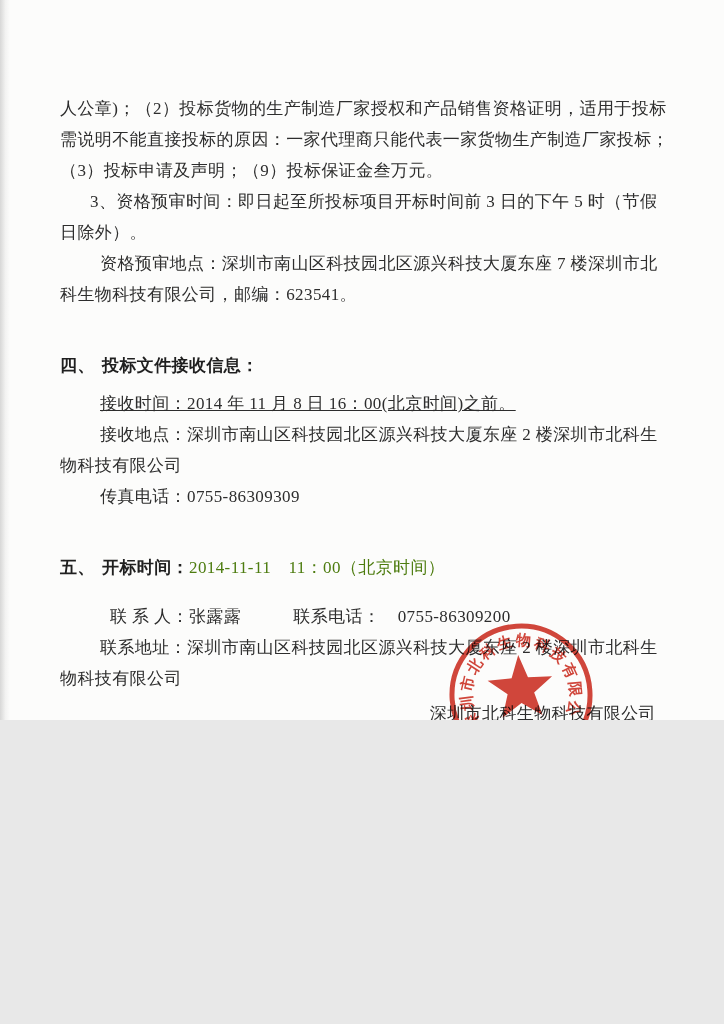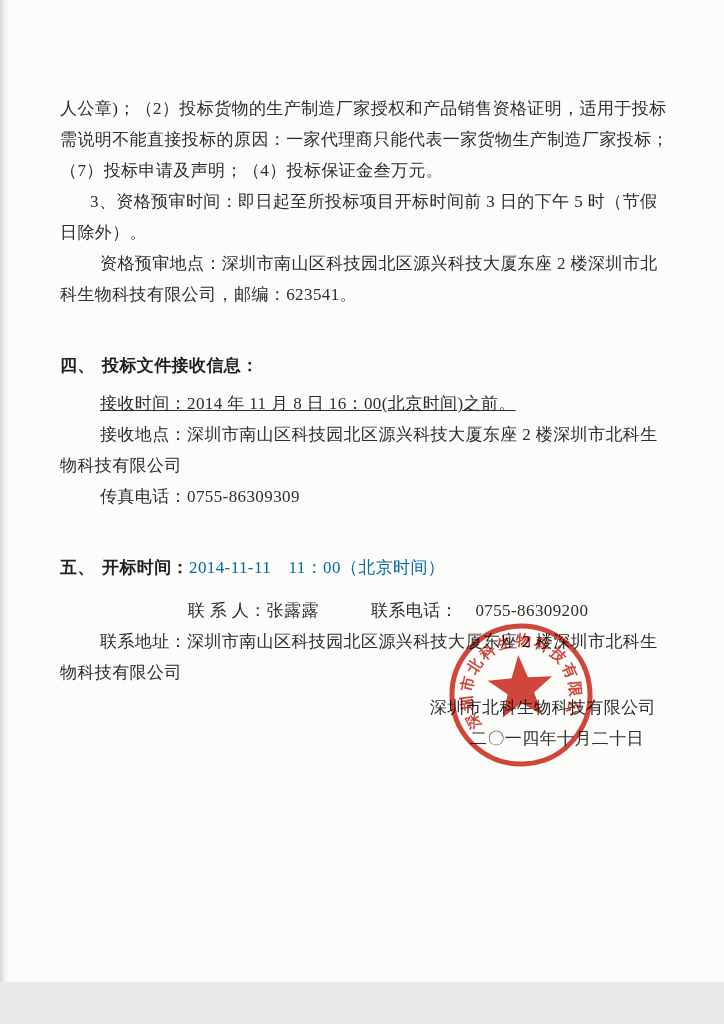--- a/index.html
+++ b/index.html
@@ -3,21 +3,21 @@
 <meta charset="utf-8">
 <style>
   * { margin:0; padding:0; box-sizing:border-box; }
   html,body { width:724px; height:1024px; }
   body {
     font-family: "Liberation Serif", "DejaVu Serif", serif;
     background:#e8e8e8;
   }
   .page {
     position:relative;
-    width:724px; height:982px;
+    width:724px; height:720px;
     background:#fcfcfb;
     overflow:hidden;
   }
   
   .page::before {
     content:"";
     position:absolute; left:0; top:0; bottom:0; width:10px;
     background:linear-gradient(to right, rgba(120,120,120,0.28), rgba(160,160,160,0.10) 55%, rgba(0,0,0,0));
     pointer-events:none;
   }
@@ -28,25 +28,25 @@
     font-size:17px;
     line-height:31px;
     color:#2d2d2d;
     letter-spacing:0.4px;
   }
   .l { white-space:pre; height:31px; }
   .ind  { padding-left:40px; }
   .ind1 { padding-left:30px; }
   .ind2 { padding-left:50px; }
   .mt7  { margin-top:7px;text-decoration:underline; }
-  .mt10 { margin-top:12px;text-align:center; }
+  .mt10 { margin-top:18px; }
   .mt4  { margin-top:4px; }
   .sec { font-weight:700; color:#1f1f1f;margin-top:40px; }
   .sec .num { display:inline-block; width:42px; }
-  .sec .plain { font-weight:400; color:#0369a1; }
+  .sec .plain { font-weight:400; color:#4d7c0f; }
   .right  { text-align:right; padding-right:10px; }
   .right2 { text-align:right; padding-right:22px; }
   
   .seal {
     position:absolute;
     left:440px; top:614px;
     width:162px; height:162px;
     mix-blend-mode:multiply;
     opacity:0.92;
     transform:rotate(-4deg);
@@ -63,24 +63,24 @@
   }
 </style>
 </head>
 <body>
 
 <div class="page">
   <div class="content">
 
     <div class="l">人公章)；（2）投标货物的生产制造厂家授权和产品销售资格证明，适用于投标</div>
     <div class="l">需说明不能直接投标的原因：一家代理商只能代表一家货物生产制造厂家投标；</div>
-    <div class="l">（7）投标申请及声明；（4）投标保证金叁万元。</div>
+    <div class="l">（3）投标申请及声明；（9）投标保证金叁万元。</div>
     <div class="l ind1">3、资格预审时间：即日起至所投标项目开标时间前 3 日的下午 5 时（节假</div>
     <div class="l">日除外）。</div>
-    <div class="l ind">资格预审地点：深圳市南山区科技园北区源兴科技大厦东座 2 楼深圳市北</div>
+    <div class="l ind">资格预审地点：深圳市南山区科技园北区源兴科技大厦东座 7 楼深圳市北</div>
     <div class="l">科生物科技有限公司，邮编：623541。</div>
 
     <div class="l sec"><span class="num">四、</span><span>投标文件接收信息：</span></div>
 
     <div class="l ind mt7">接收时间：2014 年 11 月 8 日 16：00(北京时间)之前。</div>
     <div class="l ind">接收地点：深圳市南山区科技园北区源兴科技大厦东座 2 楼深圳市北科生</div>
     <div class="l">物科技有限公司</div>
     <div class="l ind">传真电话：0755-86309309</div>
 
     <div class="l sec"><span class="num">五、</span><span>开标时间：</span><span class="plain">2014-11-11　11：00（北京时间）</span></div>

